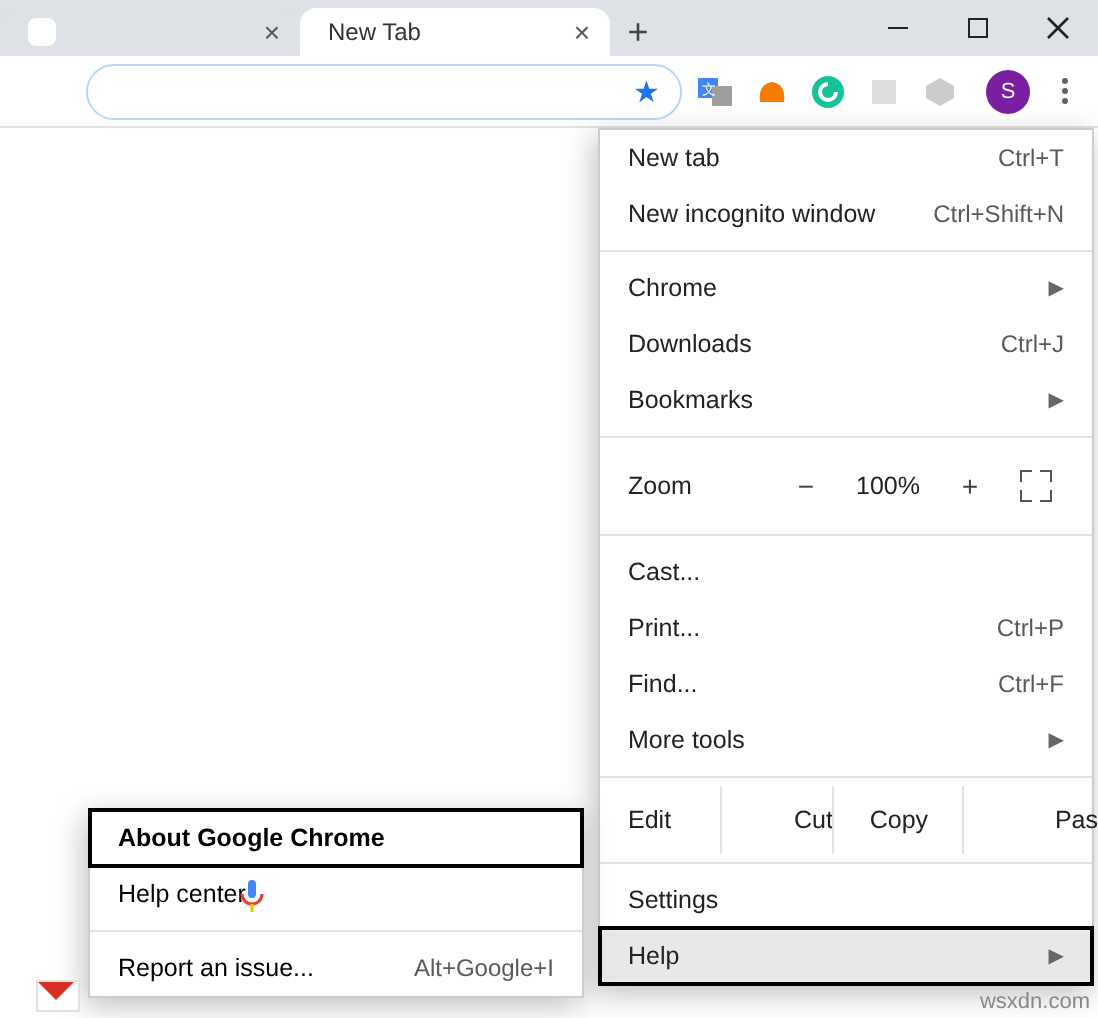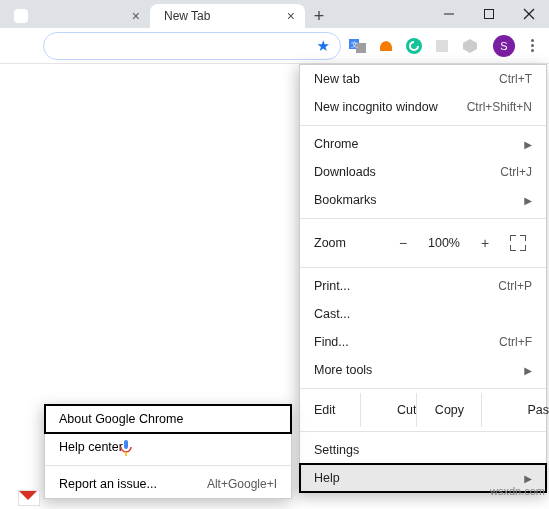--- a/index.html
+++ b/index.html
@@ -58,27 +58,27 @@
   .editrow .segment { display:flex; align-items:center; justify-content:center; border-left:1px solid #e3e3e3; font-size:12.5px; }
   .editrow .edit-label { flex:0 0 60px; border-left:none; justify-content:flex-start; padding-left:14px; }
   .editrow .cut { flex:0 0 50px;padding-left:36px; }
   .editrow .copy { flex:0 0 65px; }
   .editrow .paste { flex:0 0 70px;padding-left:45px; }
 
   .help-hl { background: #e8e8e8; outline: 2.5px solid #000; outline-offset: -1px; }
 
   
   .submenu { position: absolute; top: 404px; left: 44px; width: 248px; background: #fff; border: 1px solid #ccc; box-shadow: -2px 4px 14px rgba(0,0,0,0.25); font-size: 12.5px; }
-  .submenu .mi.about-hl { outline: 2.5px solid #000; outline-offset: -1px; }
+  .submenu .mi.about-hl { outline: 2.5px solid #000; outline-offset: -1px; font-weight: bold; }
 
   
   .voice-icon { position:absolute; left:116px; top:438px; width:20px; height:20px; }
   .gmail-icon { position:absolute; left:18px; top:490px; width:22px; height:16px; background:#fff; border:1px solid #e0e0e0; overflow:hidden; }
   .gmail-icon::before { content:""; position:absolute; left:-2px; top:-2px; border:11px solid transparent; border-top-color:#d93025; }
-  .watermark { position:absolute; right:4px; bottom:12px; font-size:11px; color:#888; }
+  .watermark { position:absolute; right:4px; bottom:2px; font-size:11px; color:#888; }
 
   
   .blob { width:46px; height:12px; background:#fff; border-radius:4px; }
 </style>
 </head>
 <body>
 
 <div class="titlebar">
   <div class="tab inactive">
     <span class="favicon blob"></span>
@@ -188,25 +188,25 @@
     <span class="zoom-label">Zoom</span>
     <div class="zoom-ctrls">
       <span class="zoombtn">−</span>
       <span class="zoom-val">100%</span>
       <span class="zoombtn">+</span>
       <span class="fullscreen-icon"><span></span></span>
     </div>
   </div>
   <div class="sep"></div>
   <div class="mi">
+    <span class="label">Cast...</span>
+  </div>
+  <div class="mi">
     <span class="label">Print...</span>
     <span class="shortcut">Ctrl+P</span>
-  </div>
-  <div class="mi">
-    <span class="label">Cast...</span>
   </div>
   <div class="mi">
     <span class="label">Find...</span>
     <span class="shortcut">Ctrl+F</span>
   </div>
   <div class="mi">
     <span class="label">More tools</span>
     <span class="chev">▶</span>
   </div>
   <div class="sep"></div>

